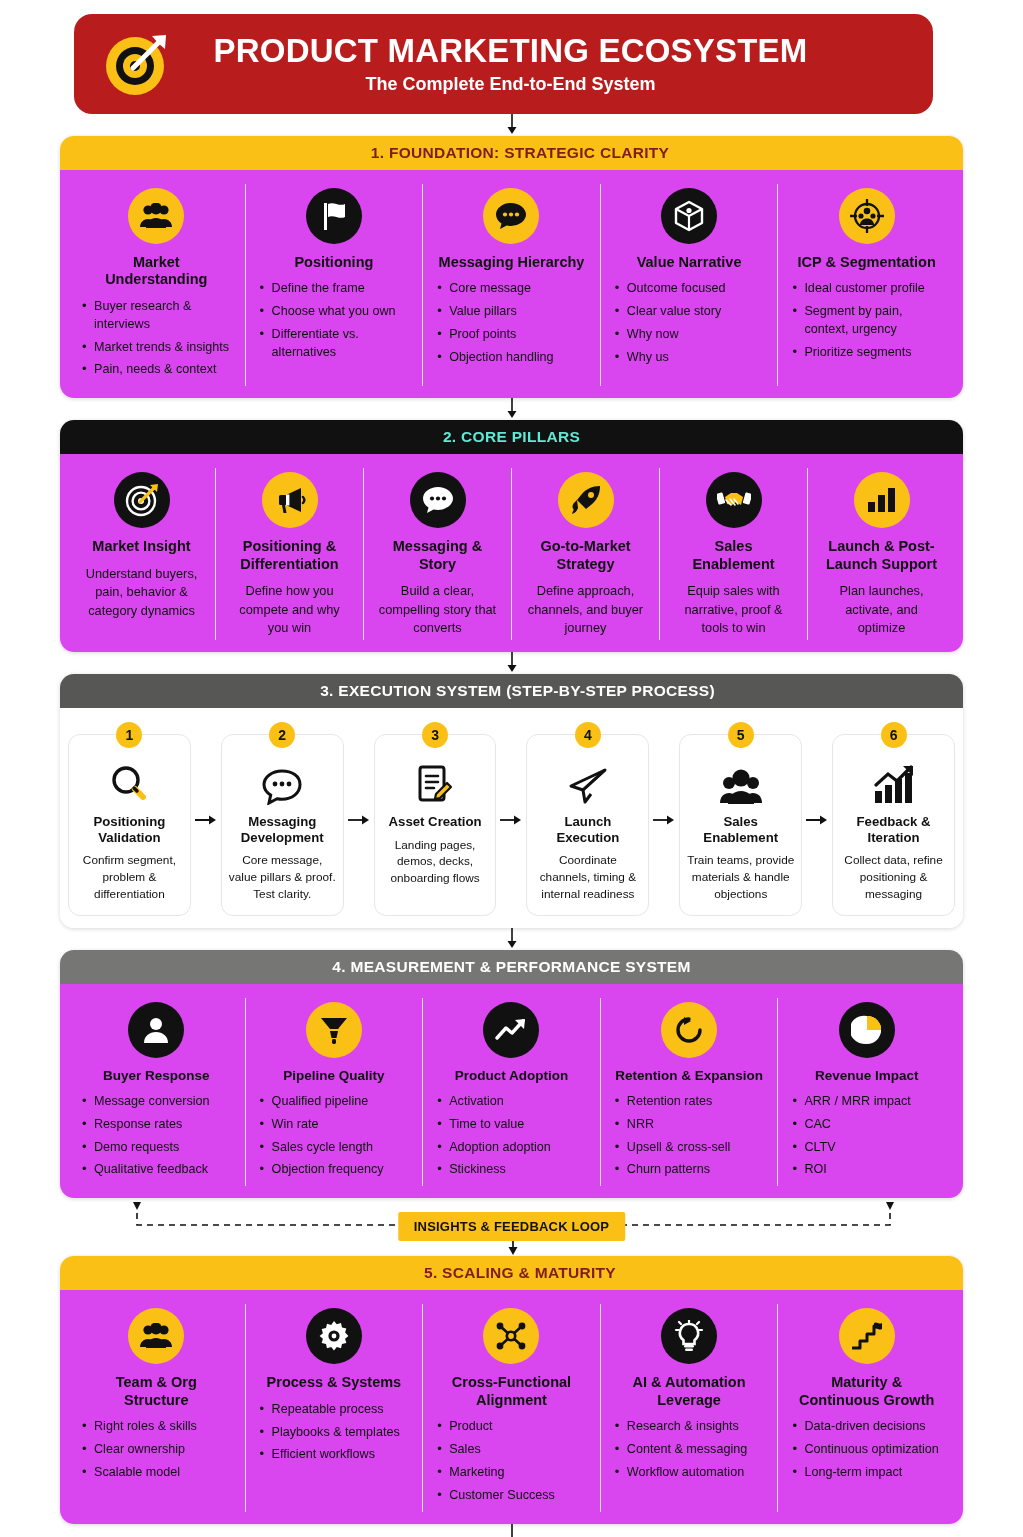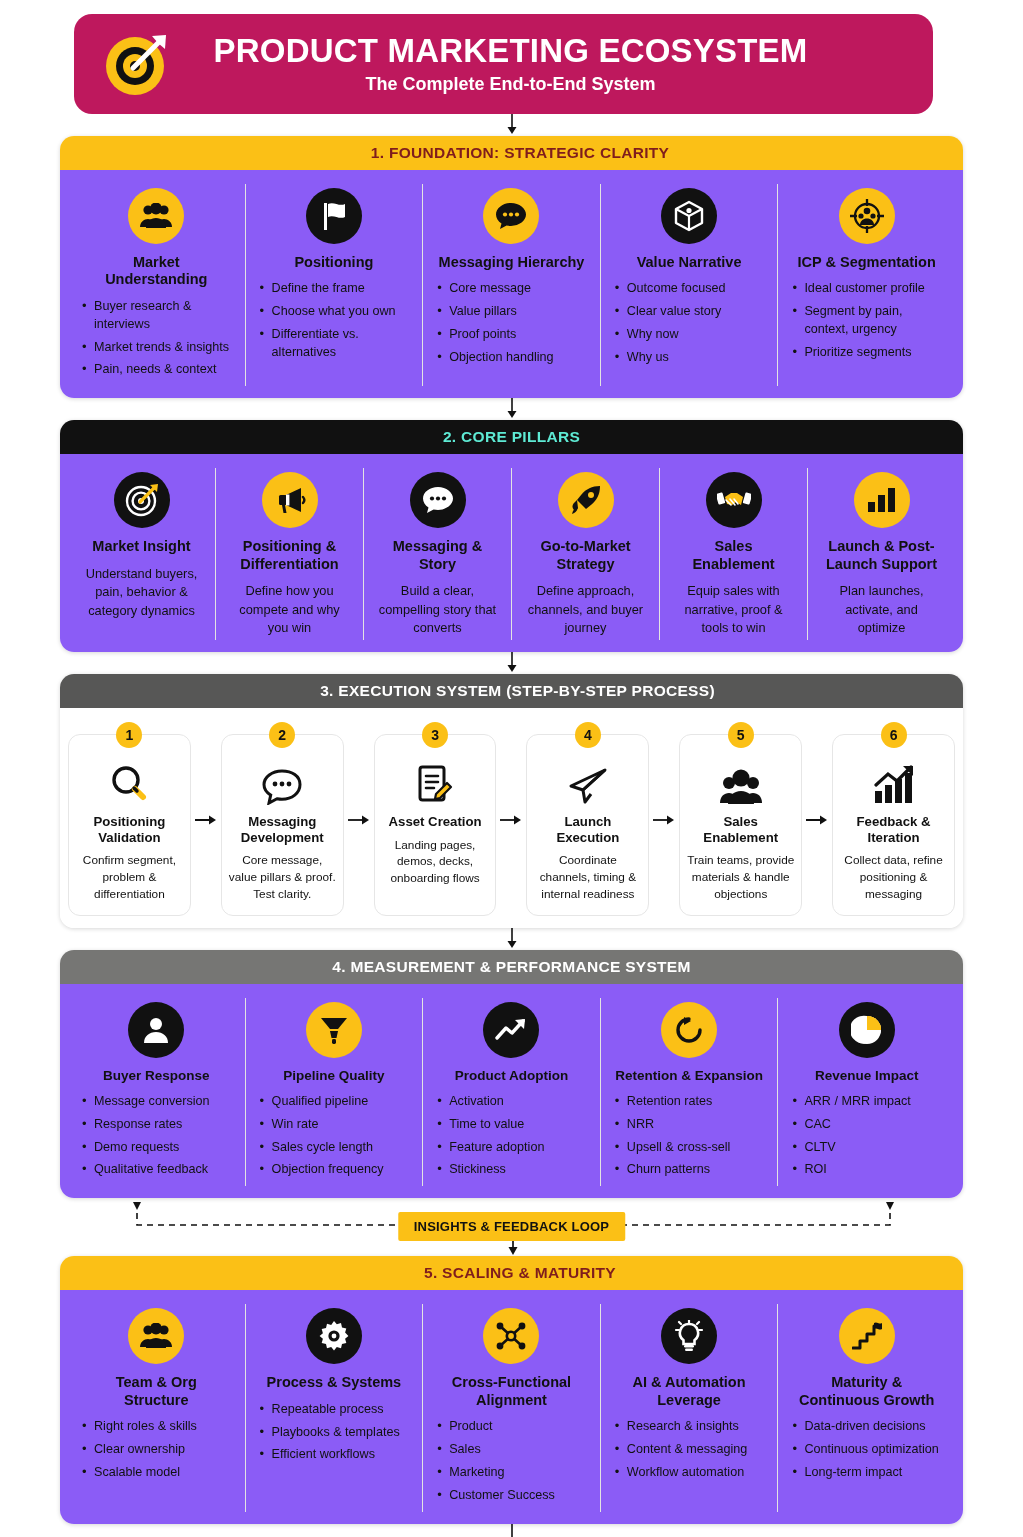--- a/index.html
+++ b/index.html
@@ -5,37 +5,37 @@
   *{box-sizing:border-box;margin:0;padding:0;}
   body{
     width:1023px;height:1537px;background:#ffffff;
     font-family:"Liberation Sans","DejaVu Sans",sans-serif;
     color:#111111;overflow:hidden;
   }
   .page{position:relative;width:1023px;height:1537px;padding:0 60px;}
 
   
   .hero{
-    position:relative;margin:14px 30px 0 14px;background:#be185d;border-radius:18px;
+    position:relative;margin:14px 30px 0 14px;background:#b91c1c;border-radius:18px;
     height:100px;display:flex;align-items:center;padding:0 26px;
   }
   .hero-logo{width:74px;height:74px;flex:0 0 74px;position:relative;margin-right:10px;}
   .hero-text{flex:1;text-align:center;padding-right:70px;}
   .hero-title{color:#ffffff;font-size:33px;font-weight:bold;letter-spacing:.2px;line-height:1.08;}
   .hero-sub{color:#ffffff;font-size:18px;font-weight:bold;margin-top:5px;}
 
   
   .section{position:relative;border-radius:14px;overflow:hidden;
     box-shadow:0 1px 4px rgba(0,0,0,.16);background:#fff;margin-top:0;}
   .sec-head{text-align:center;font-weight:bold;font-size:15.5px;letter-spacing:.3px;padding:8px 0;}
   .sec-head.yellow{background:#FBC016;color:#7f1d1d;padding-left:17px;}
   .sec-head.black{background:#111111;color:#5eead4;}
   .sec-head.gray-dark{background:#575756;color:#ffffff;padding-left:12px;}
   .sec-head.gray-mid{background:#767674;color:#ffffff;}
-  .sec-body{display:flex;background:#8b5cf6;padding:14px 8px 12px 8px;}
+  .sec-body{display:flex;background:#d946ef;padding:14px 8px 12px 8px;}
   .col{flex:1;padding:4px 14px 2px 14px;border-right:1px solid #e3e3e3;}
   .col:last-child{border-right:none;}
 
   
   .ico{width:56px;height:56px;border-radius:50%;display:flex;align-items:center;
        justify-content:center;margin:0 auto 10px auto;}
   .ico.y{background:#FBC016;}
   .ico.b{background:#111111;}
   .ico svg{display:block;}
 
@@ -462,21 +462,21 @@
         <div class="ico b">
           <svg width="32" height="24" viewBox="0 0 32 24">
               <path d="M2 20 L11 10 L17 15 L28 3" stroke="#fff" stroke-width="3.4" fill="none" stroke-linecap="round" stroke-linejoin="round"></path>
               <path d="M20 2 L30 1 L29 11 Z" fill="#fff"></path>
             </svg>
         </div>
         <div class="c-title sm">Product Adoption</div>
         <ul class="bul">
           <li>Activation</li>
           <li>Time to value</li>
-          <li>Feature adoption</li>
+          <li>Adoption adoption</li>
           <li>Stickiness</li>
         </ul>
       </div>
 
       <div class="col">
         <div class="ico y">
           <svg width="30" height="30" viewBox="0 0 30 30">
               <path d="M15 4 a11 11 0 1 0 11 11" fill="none" stroke="#111" stroke-width="3.4" stroke-linecap="round"></path>
               <path d="M10 2 L17 6 L10 10 Z" fill="#111"></path>
             </svg>

